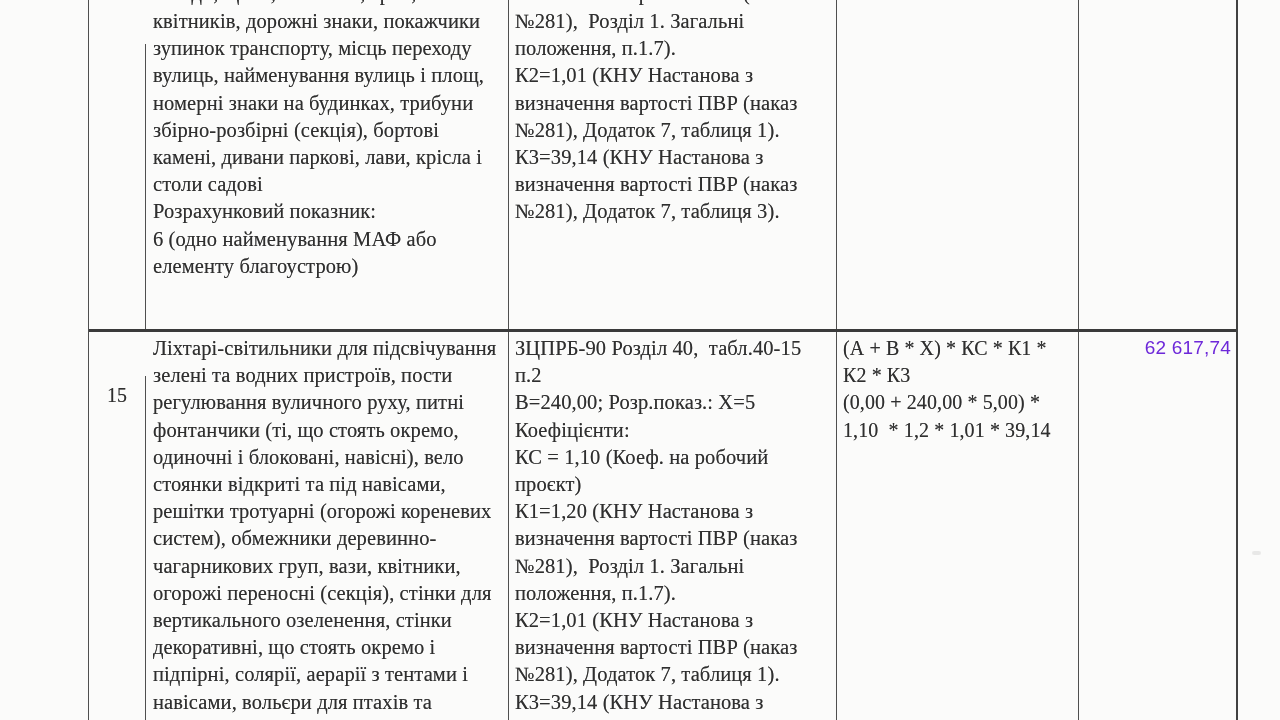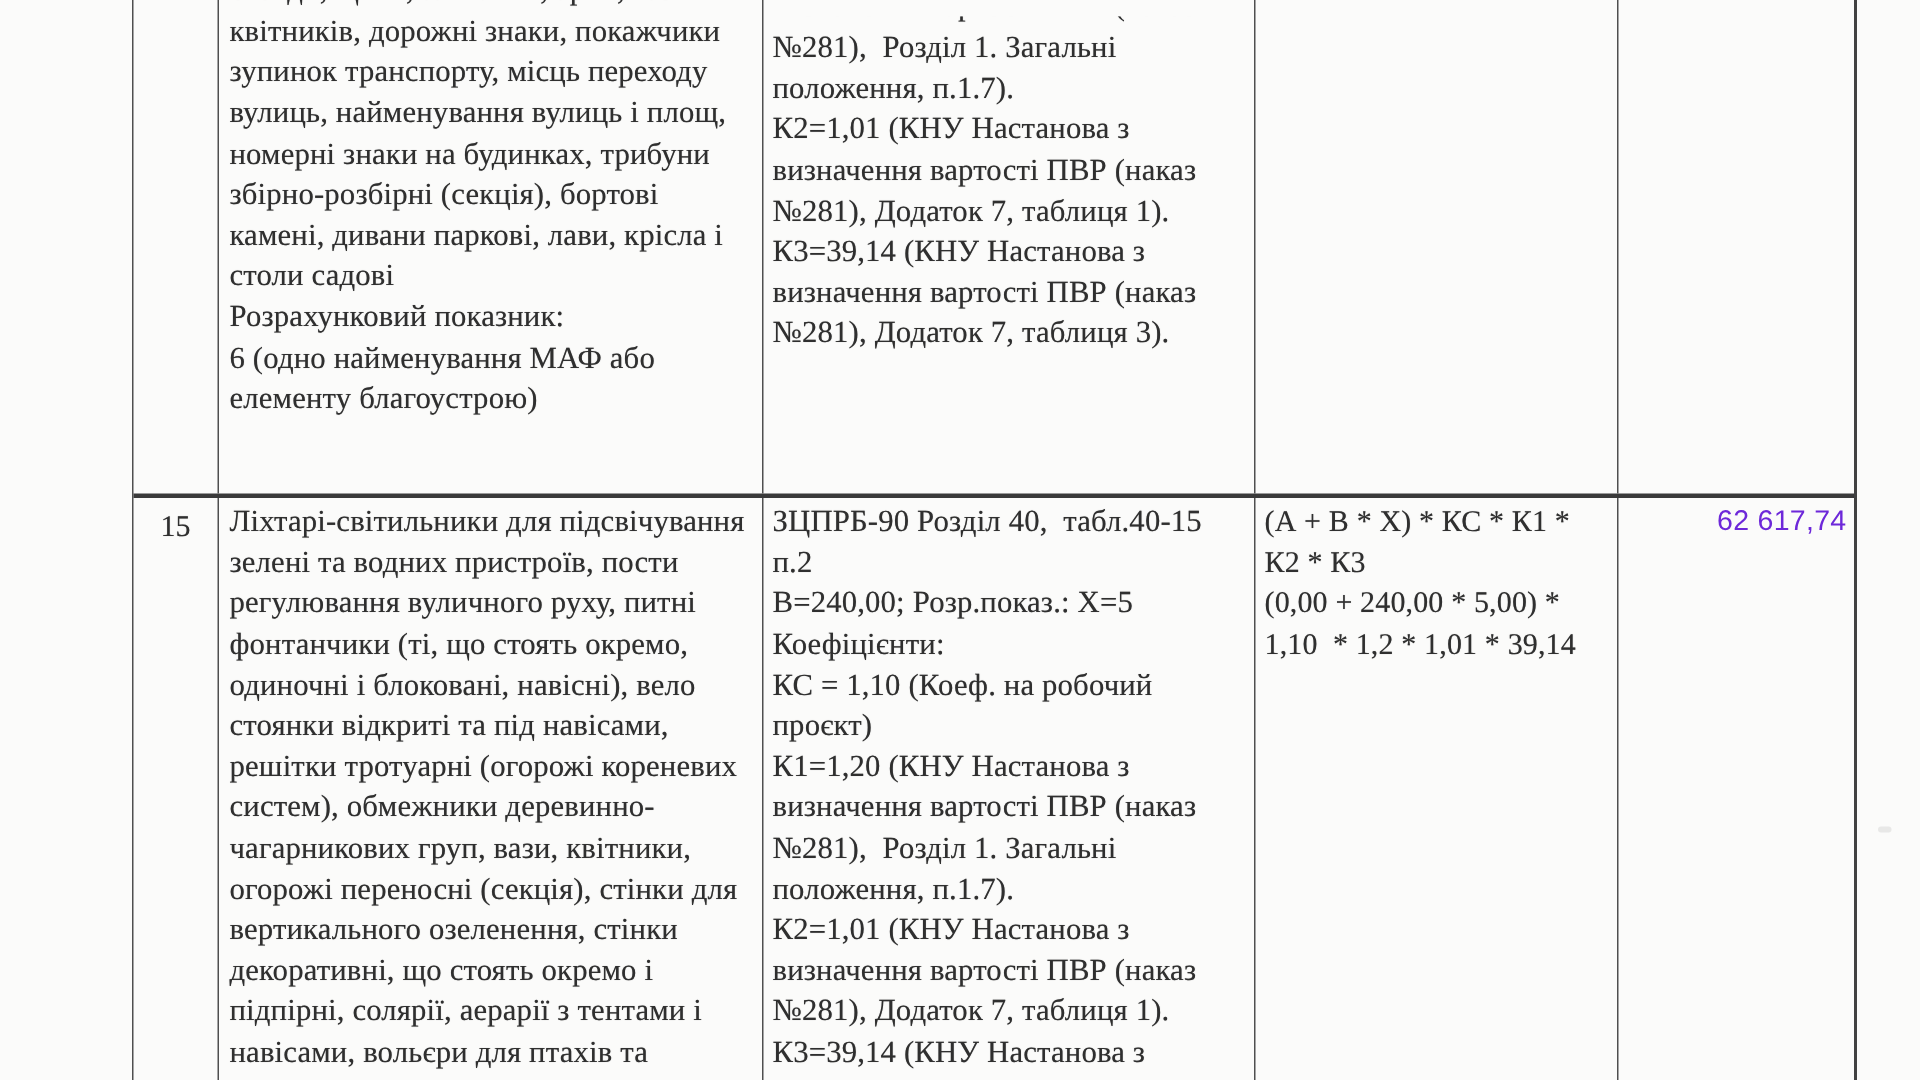--- a/index.html
+++ b/index.html
@@ -12,23 +12,23 @@
   .table{
     position:absolute;left:88px;top:0;width:1147px;height:720px;
     border-left:1px solid #4f4f4f;
     border-right:2px solid #414141;
     box-sizing:content-box;
   }
   .row{display:flex;box-sizing:border-box;width:100%;}
   .r14{height:329px;}
   .r15{height:391px;border-top:3px solid #3a3a3a;}
   .cell{box-sizing:border-box;border-right:1px solid #4f4f4f;overflow:hidden;}
-  .c-num{width:57px;text-align:center;}
+  .c-num{width:57px;text-align:center;margin-top:44px;}
   .c-desc{width:363px;padding:0 12px 0 7px;}
-  .c-norm{width:328px;padding:11px 2px 0 6px;font-family:Liberation Serif, serif;}
+  .c-norm{width:328px;padding:0 2px 0 6px;font-family:Liberation Serif, serif;}
   .c-form{width:242px;padding:16px 2px 0 6px;}
   .c-total{width:157px;border-right:none;}
   .lines{
     font-size:20.5px;line-height:27.2px;white-space:pre;
     letter-spacing:0.1px;
     text-shadow:0 0 0.5px rgba(45,45,45,0.55);
   }
   .c-form .lines{font-size:20px;}
   .clip{height:8px;overflow:hidden;}
   .clip .lines{display:block;margin-top:-20px;}

